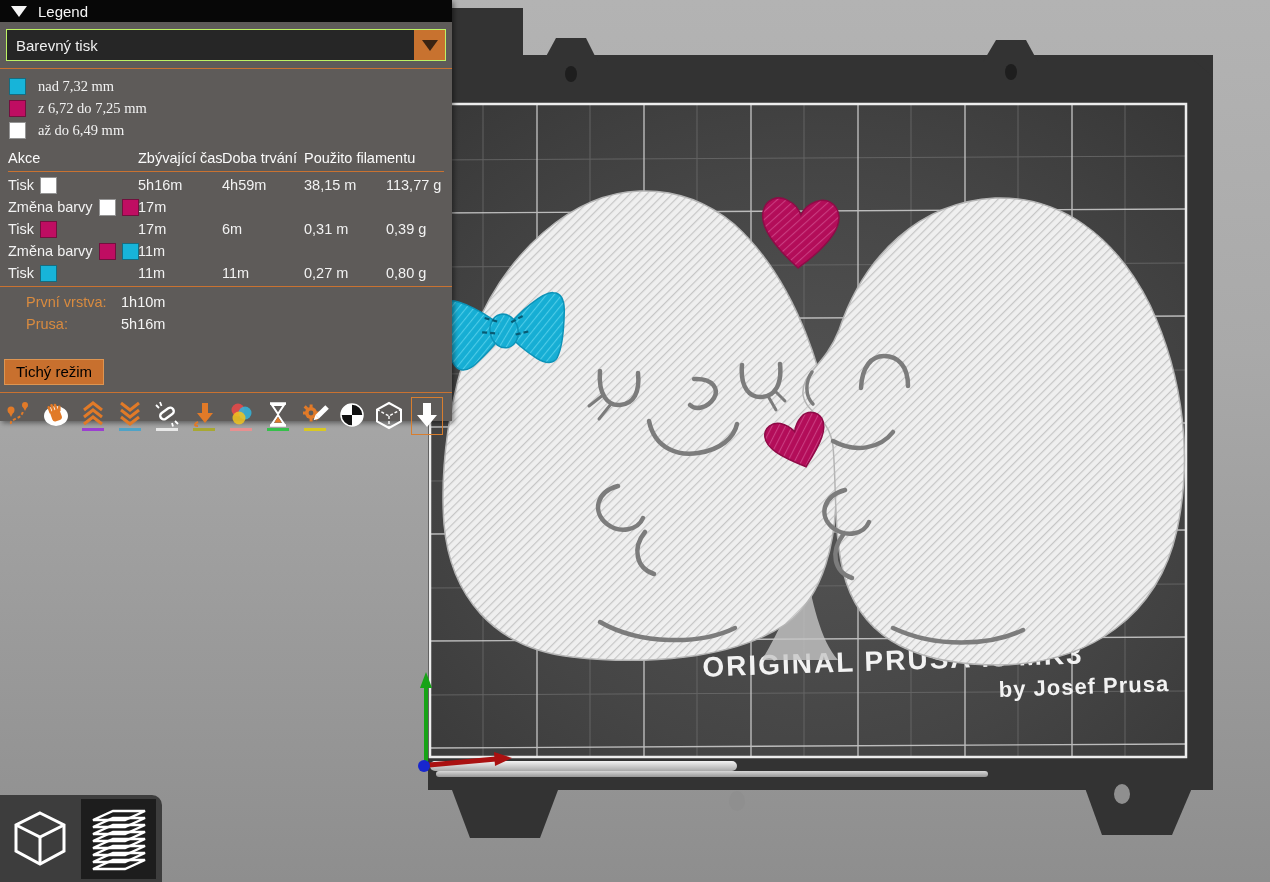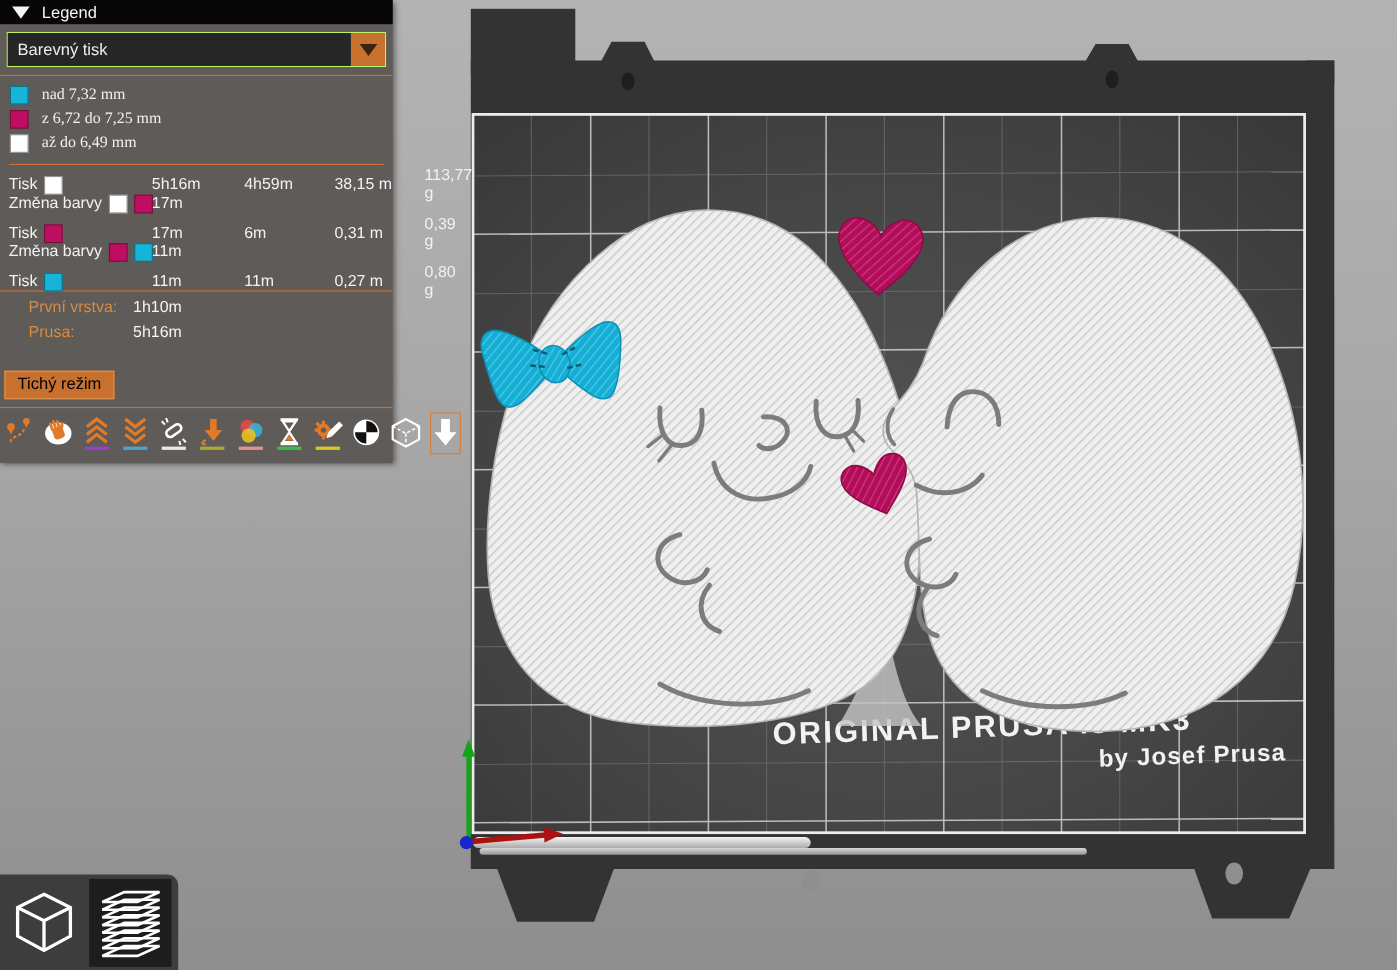--- a/index.html
+++ b/index.html
@@ -7,21 +7,21 @@
     width:1270px;height:882px;position:relative;overflow:hidden;
     font-family:"Liberation Sans",sans-serif;
     background:linear-gradient(180deg,#b3b3b3 0%,#a9a9a9 40%,#8e8e8e 100%);
   }
   
   .viewport{position:absolute;inset:0;}
   .viewport svg{display:block;}
 
   
   .legend-panel{
-    position:absolute;left:0;top:0;width:357px;height:421px;
+    position:absolute;left:0;top:0;width:452px;height:421px;
     background:#5e5b59;color:#f2f2f2;font-size:14.5px;
     box-shadow:2px 2px 5px rgba(0,0,0,.45);
   }
   .legend-header{
     height:22px;background:#070707;display:flex;align-items:center;
     gap:11px;padding-left:11px;font-size:15px;color:#f5f5f5;
   }
   .tri-down{width:0;height:0;border-left:8px solid transparent;border-right:8px solid transparent;border-top:11px solid #f5f5f5;}
   .dropdown-row{padding:7px 6px 7px 6px;border-bottom:1px solid #c97231;}
   .dropdown{
@@ -262,20 +262,26 @@
       <span class="swatch" style="background: rgb(191, 13, 98);"></span>
       <span>z 6,72 do 7,25 mm</span>
     </div>
     <div class="range-item">
       <span class="swatch" style="background: rgb(255, 255, 255);"></span>
       <span>až do 6,49 mm</span>
     </div>
   </div>
 
   <div class="tbl">
+    <div class="tbl-grid tbl-head">
+      <div>Akce</div>
+      <div>Zbývající čas</div>
+      <div>Doba trvání</div>
+      <div class="head-used">Použito filamentu</div>
+    </div>
     <hr class="tbl-sep">
     <div class="tbl-grid tbl-row">
       <div class="action-cell">
           <span>Tisk</span>
           <span class="swatch sm" style="background: rgb(255, 255, 255);"></span>
         </div>
       <div>5h16m</div>
       <div>4h59m</div>
       <div>38,15 m</div>
       <div>113,77 g</div>

